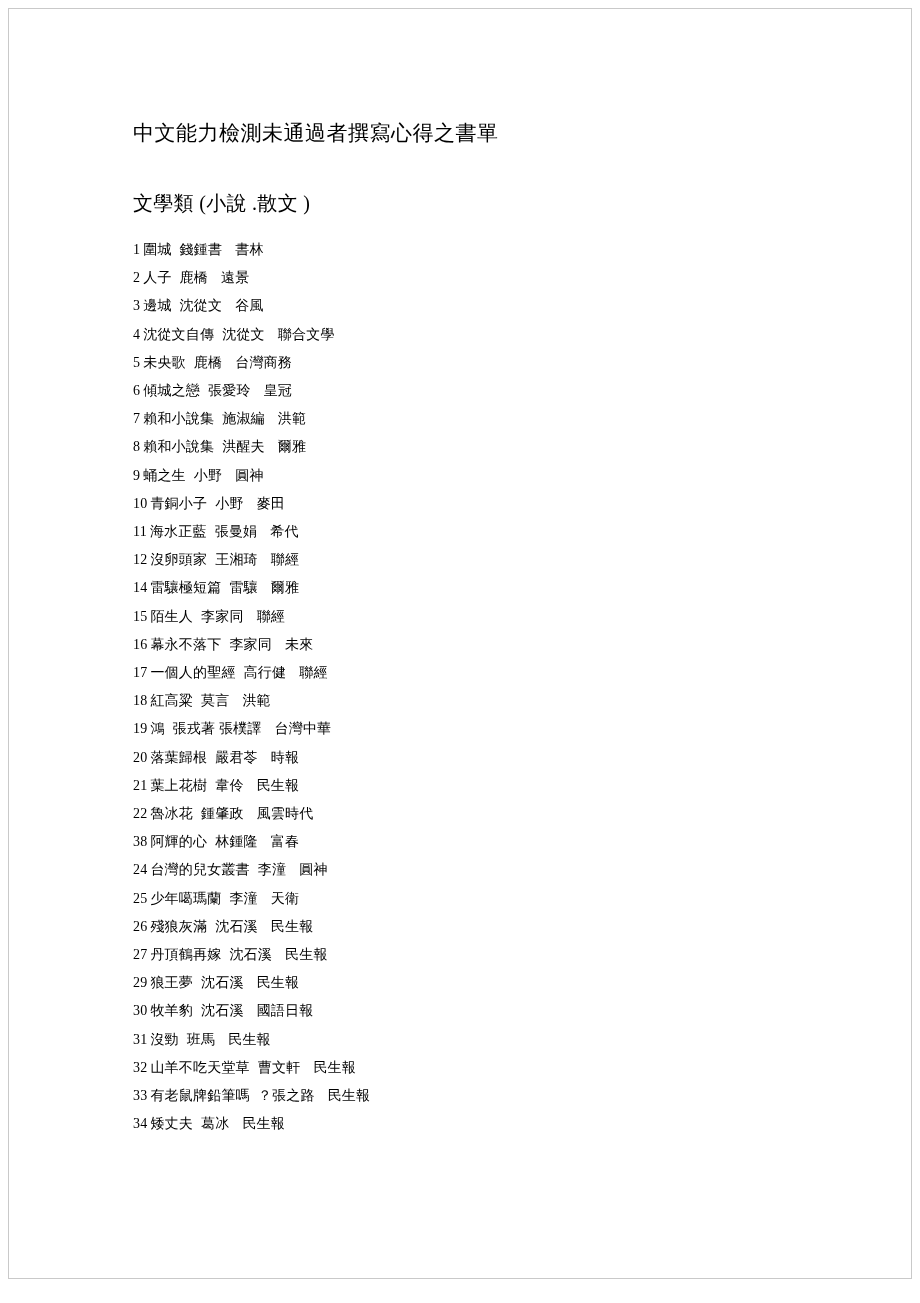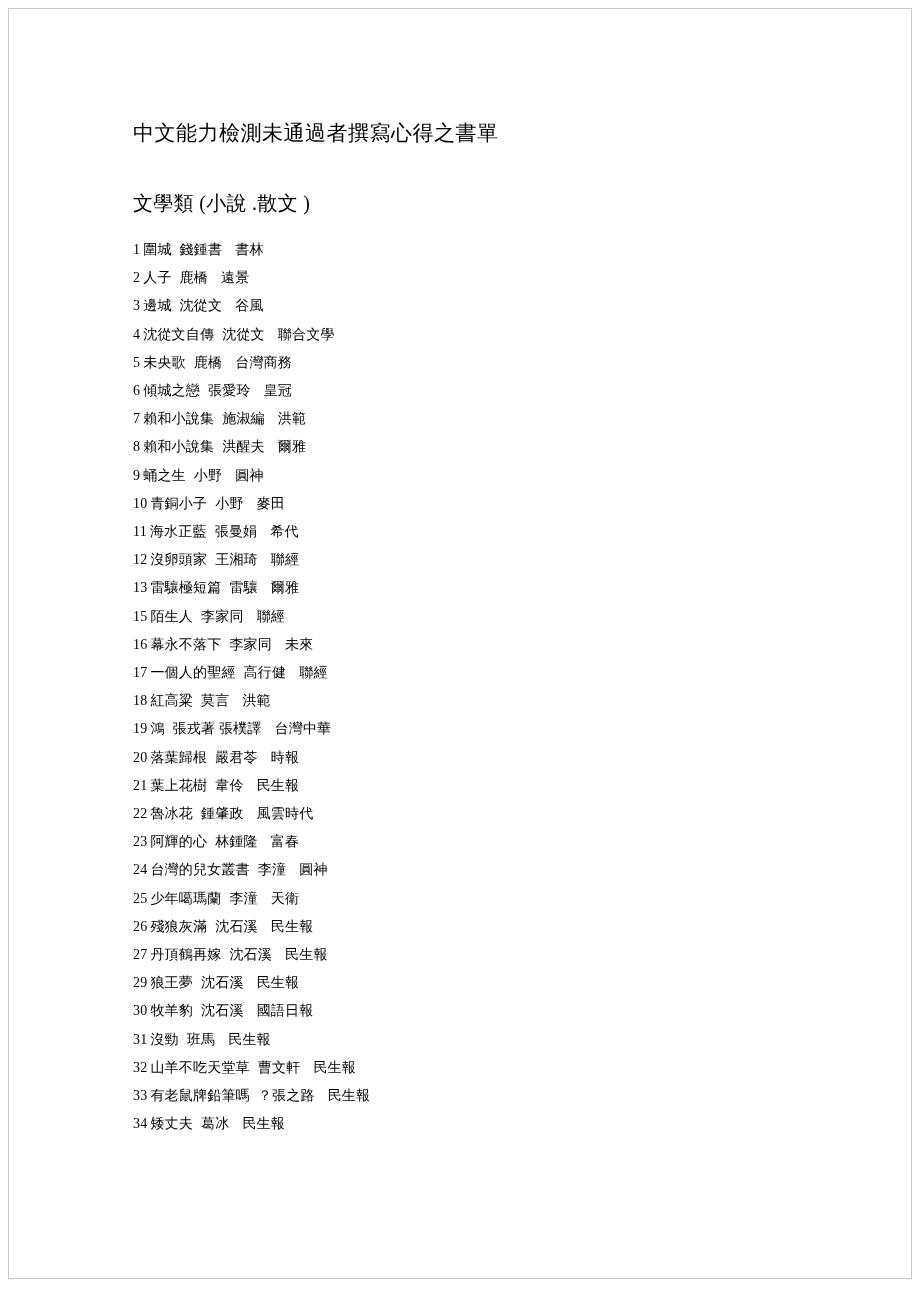--- a/index.html
+++ b/index.html
@@ -91,30 +91,30 @@
         <li class="entry"><span class="num">3</span><span class="title">邊城</span><span class="author">沈從文</span><span class="publisher">谷風</span></li>
         <li class="entry"><span class="num">4</span><span class="title">沈從文自傳</span><span class="author">沈從文</span><span class="publisher">聯合文學</span></li>
         <li class="entry"><span class="num">5</span><span class="title">未央歌</span><span class="author">鹿橋</span><span class="publisher">台灣商務</span></li>
         <li class="entry"><span class="num">6</span><span class="title">傾城之戀</span><span class="author">張愛玲</span><span class="publisher">皇冠</span></li>
         <li class="entry"><span class="num">7</span><span class="title">賴和小說集</span><span class="author">施淑編</span><span class="publisher">洪範</span></li>
         <li class="entry"><span class="num">8</span><span class="title">賴和小說集</span><span class="author">洪醒夫</span><span class="publisher">爾雅</span></li>
         <li class="entry"><span class="num">9</span><span class="title">蛹之生</span><span class="author">小野</span><span class="publisher">圓神</span></li>
         <li class="entry"><span class="num">10</span><span class="title">青銅小子</span><span class="author">小野</span><span class="publisher">麥田</span></li>
         <li class="entry"><span class="num">11</span><span class="title">海水正藍</span><span class="author">張曼娟</span><span class="publisher">希代</span></li>
         <li class="entry"><span class="num">12</span><span class="title">沒卵頭家</span><span class="author">王湘琦</span><span class="publisher">聯經</span></li>
-        <li class="entry"><span class="num">13</span><span class="title">雷驤極短篇</span><span class="author">雷驤</span><span class="publisher">爾雅</span></li>
+        <li class="entry"><span class="num">14</span><span class="title">雷驤極短篇</span><span class="author">雷驤</span><span class="publisher">爾雅</span></li>
         <li class="entry"><span class="num">15</span><span class="title">陌生人</span><span class="author">李家同</span><span class="publisher">聯經</span></li>
         <li class="entry"><span class="num">16</span><span class="title">幕永不落下</span><span class="author">李家同</span><span class="publisher">未來</span></li>
         <li class="entry"><span class="num">17</span><span class="title">一個人的聖經</span><span class="author">高行健</span><span class="publisher">聯經</span></li>
         <li class="entry"><span class="num">18</span><span class="title">紅高粱</span><span class="author">莫言</span><span class="publisher">洪範</span></li>
         <li class="entry"><span class="num">19</span><span class="title">鴻</span><span class="author">張戎著  張樸譯</span><span class="publisher">台灣中華</span></li>
         <li class="entry"><span class="num">20</span><span class="title">落葉歸根</span><span class="author">嚴君苓</span><span class="publisher">時報</span></li>
         <li class="entry"><span class="num">21</span><span class="title">葉上花樹</span><span class="author">韋伶</span><span class="publisher">民生報</span></li>
         <li class="entry"><span class="num">22</span><span class="title">魯冰花</span><span class="author">鍾肇政</span><span class="publisher">風雲時代</span></li>
-        <li class="entry"><span class="num">23</span><span class="title">阿輝的心</span><span class="author">林鍾隆</span><span class="publisher">富春</span></li>
+        <li class="entry"><span class="num">38</span><span class="title">阿輝的心</span><span class="author">林鍾隆</span><span class="publisher">富春</span></li>
         <li class="entry"><span class="num">24</span><span class="title">台灣的兒女叢書</span><span class="author">李潼</span><span class="publisher">圓神</span></li>
         <li class="entry"><span class="num">25</span><span class="title">少年噶瑪蘭</span><span class="author">李潼</span><span class="publisher">天衛</span></li>
         <li class="entry"><span class="num">26</span><span class="title">殘狼灰滿</span><span class="author">沈石溪</span><span class="publisher">民生報</span></li>
         <li class="entry"><span class="num">27</span><span class="title">丹頂鶴再嫁</span><span class="author">沈石溪</span><span class="publisher">民生報</span></li>
         <li class="entry"><span class="num">29</span><span class="title">狼王夢</span><span class="author">沈石溪</span><span class="publisher">民生報</span></li>
         <li class="entry"><span class="num">30</span><span class="title">牧羊豹</span><span class="author">沈石溪</span><span class="publisher">國語日報</span></li>
         <li class="entry"><span class="num">31</span><span class="title">沒勁</span><span class="author">班馬</span><span class="publisher">民生報</span></li>
         <li class="entry"><span class="num">32</span><span class="title">山羊不吃天堂草</span><span class="author">曹文軒</span><span class="publisher">民生報</span></li>
         <li class="entry"><span class="num">33</span><span class="title">有老鼠牌鉛筆嗎</span><span class="author">？張之路</span><span class="publisher">民生報</span></li>
         <li class="entry"><span class="num">34</span><span class="title">矮丈夫</span><span class="author">葛冰</span><span class="publisher">民生報</span></li>

